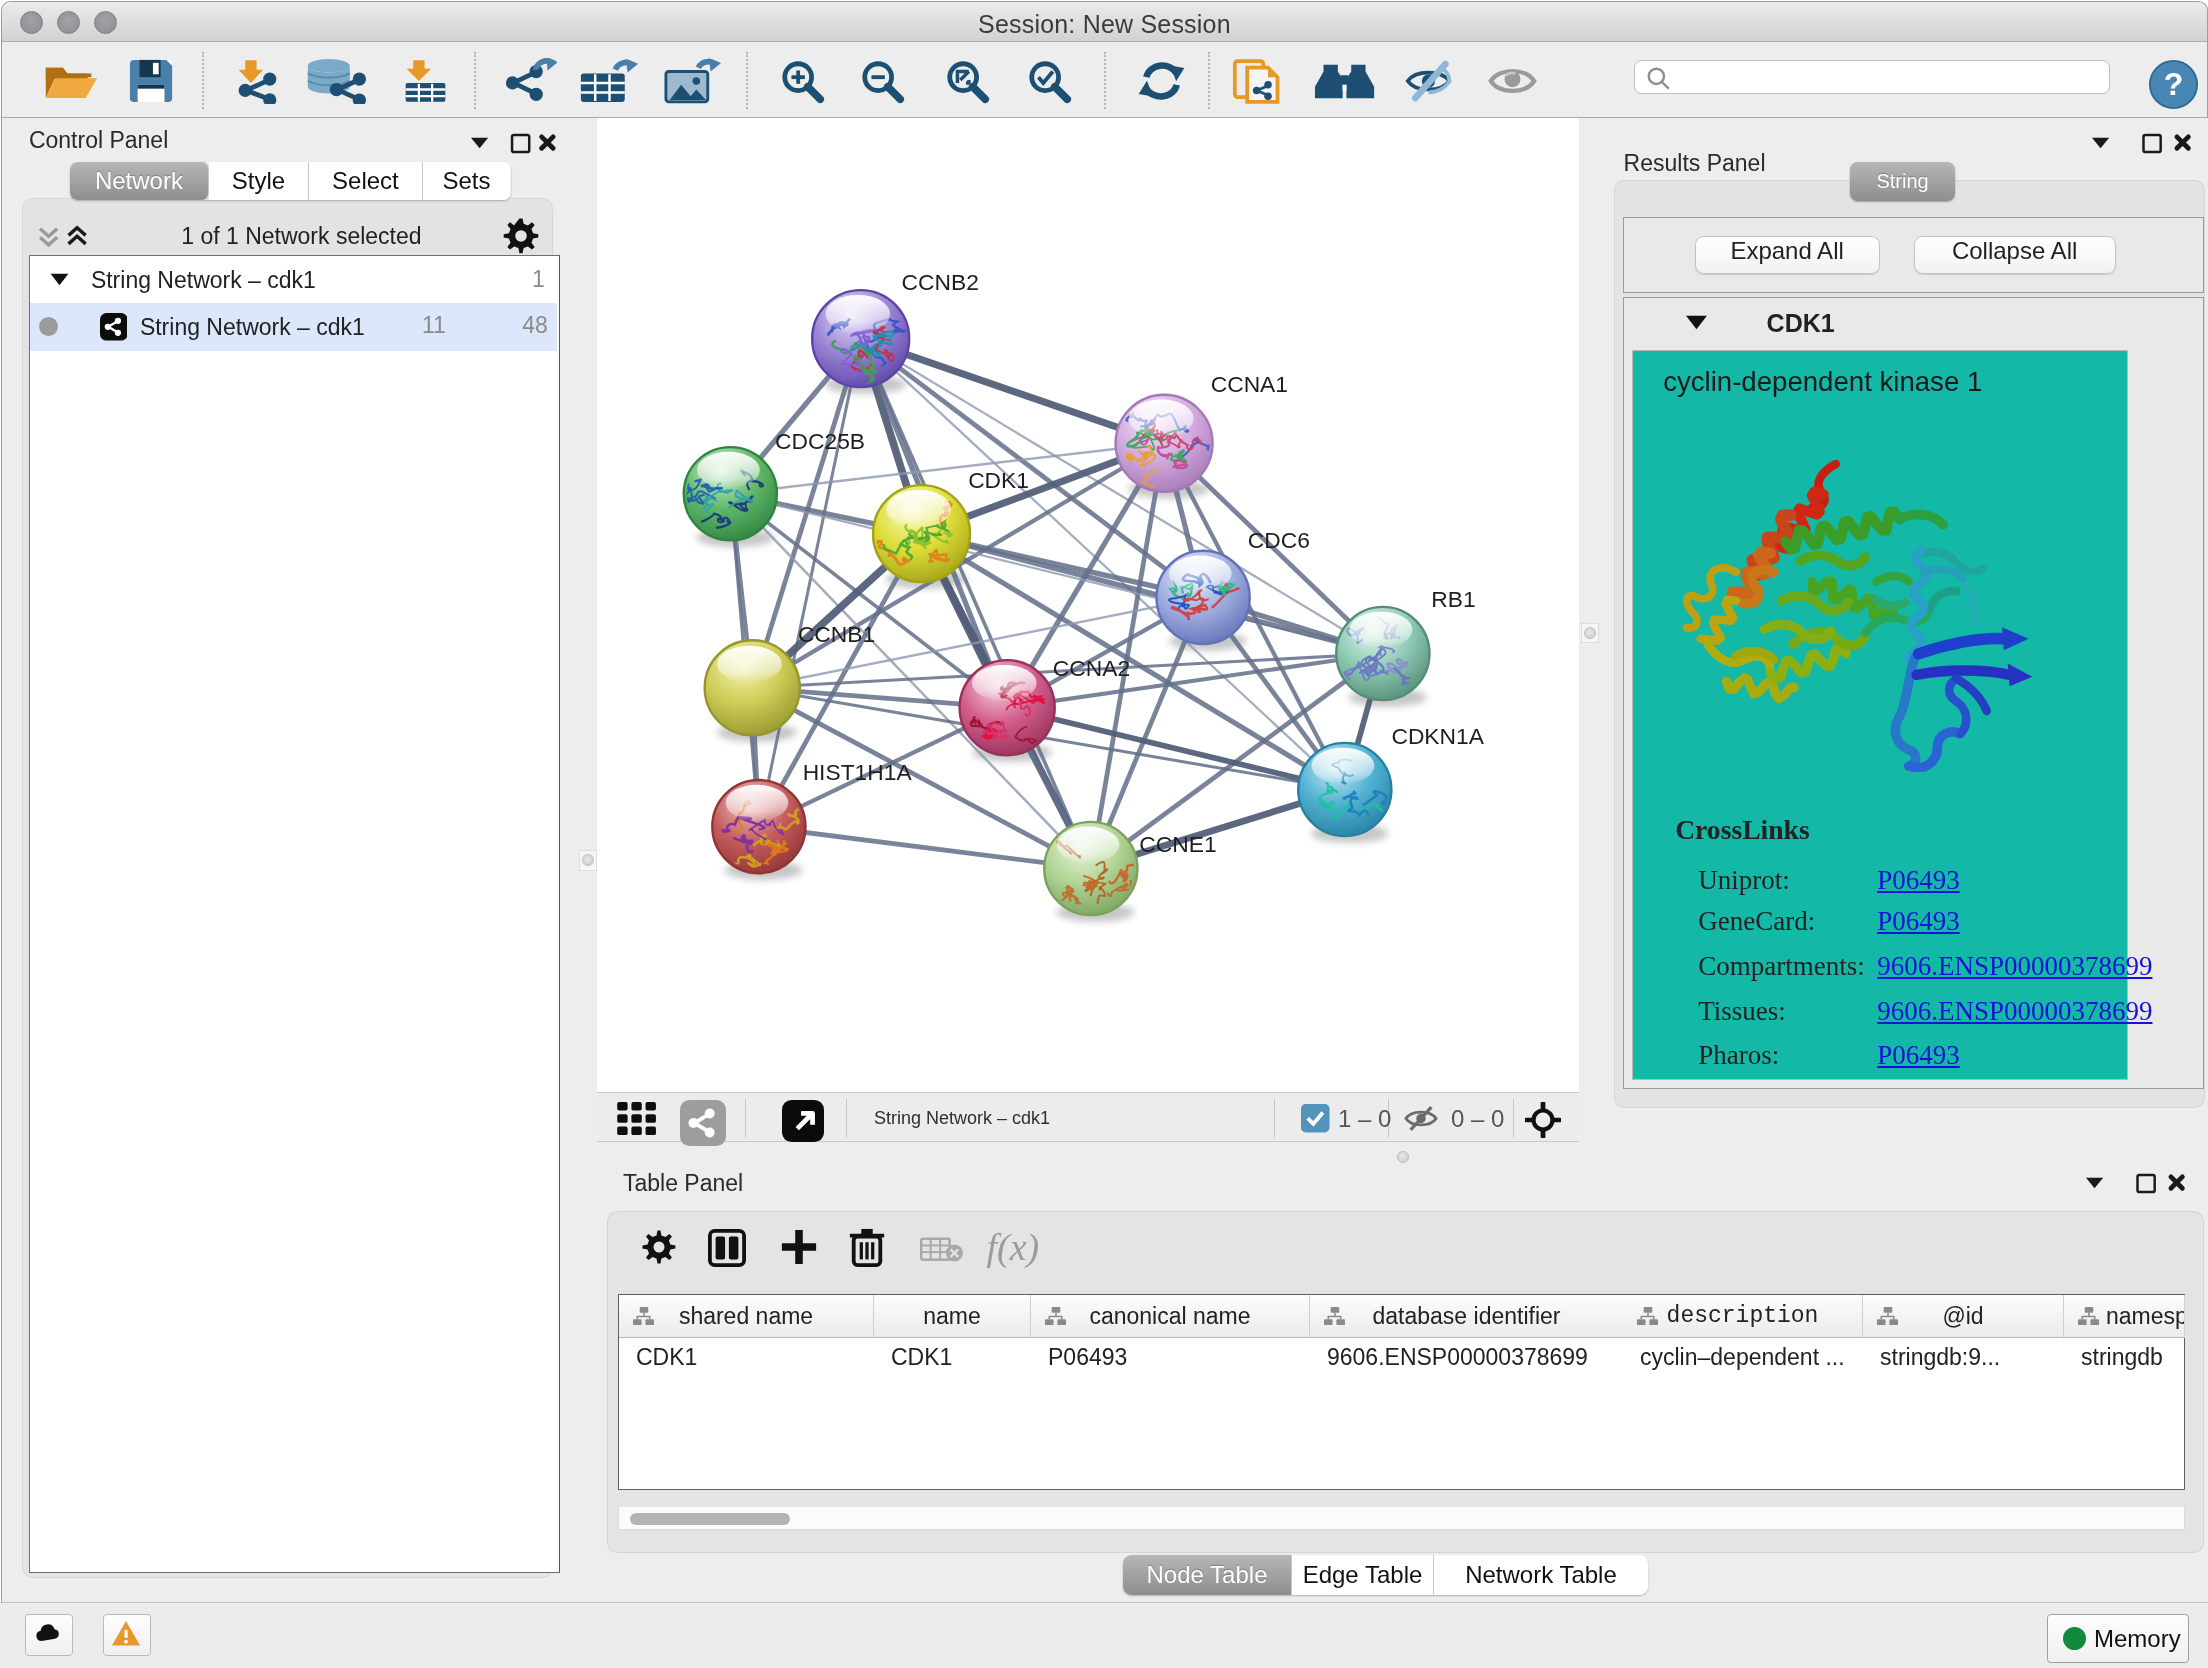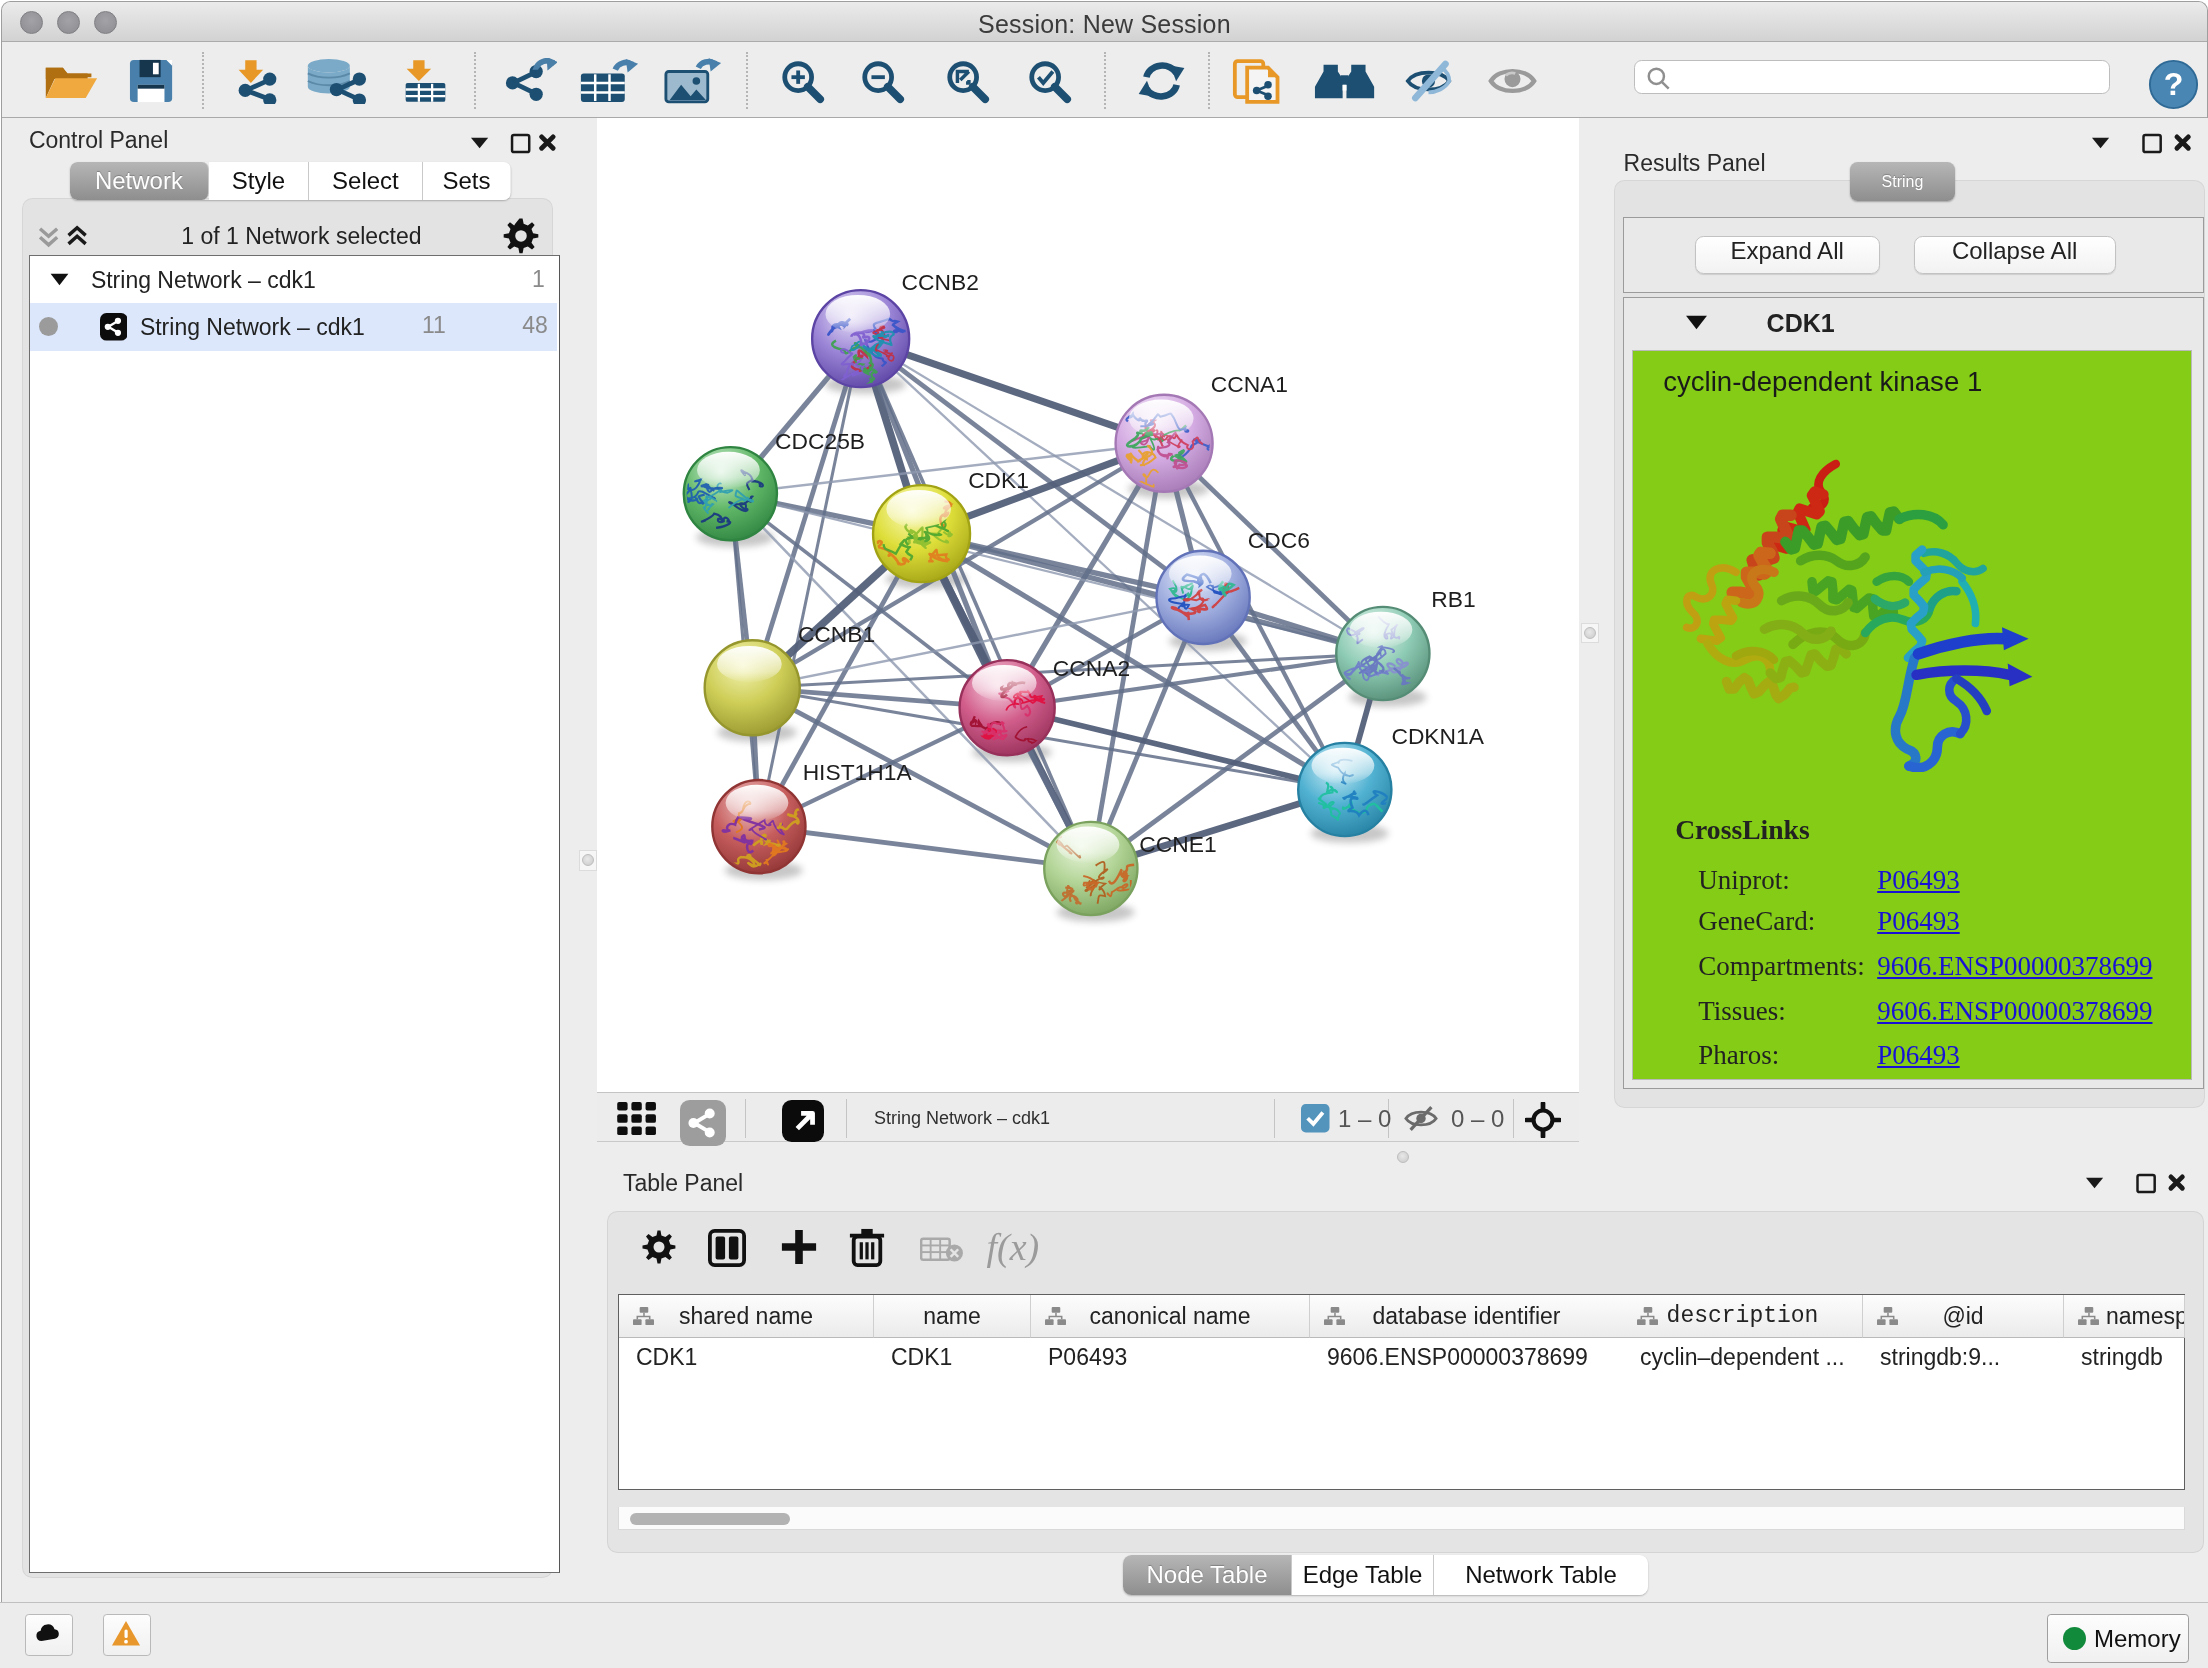--- a/index.html
+++ b/index.html
@@ -35,28 +35,28 @@
     background:radial-gradient(circle at 45% 40%, #e8e8e8, #c9c9c9); border:1px solid #bdbdbd; }
   .knobbox { position:absolute; background:#f6f6f6; border:1px solid #dcdcdc; }
   
   #netview { left:597px; top:118px; width:982px; height:974px; background:#fff; }
   #netbar { left:597px; top:1092px; width:982px; height:50px; background:#ececec; border-top:1px solid #c4c4c4; border-bottom:1px solid #c9c9c9;}
   .nbsep { position:absolute; top:5.7px; height:39px; width:0; border-left:1px solid #c4c4c4; }
   
   #resultspanel { left:1615px; top:118px; width:593px; height:1029px; background:#ededed; }
   #rp-body { position:absolute; left:0px; top:63px; width:589px; height:926px; background:#e3e3e3; border-radius:9.5px; box-shadow:0 0 0 1px #d6d6d6; }
   #stringtab { position:absolute; left:235px; top:44px; width:105px; height:39px; border-radius:7.6px;
-     background:linear-gradient(#b6b6b6,#8e8e8e); color:#fff; font-size:16px; text-align:center; line-height:39px;
+     background:linear-gradient(#b6b6b6,#8e8e8e); color:#fff; font-size:20px; text-align:center; line-height:39px;
      box-shadow:0 1px 1.9px rgba(0,0,0,.3); text-shadow:0 -1px 1px rgba(0,0,0,.25);}
   #rp-box1 { position:absolute; left:7.6px; top:99px; width:581px; height:76px; background:#e9e9e9; border:1.9px solid #9b9b9b; }
   .btn { position:absolute; top:18px; height:38px; background:linear-gradient(#ffffff,#f2f2f2); border:1px solid #c2c2c2;
      border-radius:8.6px; font-size:24px; text-align:center; box-shadow:0 1px 1px rgba(0,0,0,.12); }
   #rp-box2 { position:absolute; left:7.6px; top:179px; width:581px; height:792px; background:#e9e9e9; border:1.9px solid #9b9b9b; }
   #cdk1hdr { position:absolute; left:0; top:0; width:100%; height:52px; font-size:25px; font-weight:bold; }
-  #rp-inner { position:absolute; left:8.6px; top:52px; width:560px; height:730px; background:#84cc16; border:1px solid #b9b9b9; }
+  #rp-inner { position:absolute; left:8.6px; top:52px; width:496px; height:730px; background:#14b8a6; border:1px solid #b9b9b9; }
   .serif { font-family:"Liberation Serif", serif; }
   .xlrow { position:absolute; font-size:27px; }
   .xlink { color:#1812d6; text-decoration:underline; }
   
   #hsplit { left:597px; top:1147px; width:1611px; height:21px; background:#ededed; }
   #tablepanel { left:597px; top:1168px; width:1611px; height:434px; background:#ededed; }
   #tp-body { position:absolute; left:10.5px; top:44px; width:1595px; height:340px; background:#e4e4e4; border-radius:9.5px; box-shadow:0 0 0 1px #d4d4d4; }
   #tbl { position:absolute; left:10.5px; top:82px; width:1567px; height:196px; background:#fff; border:1.9px solid #5f5f5f; }
   .th { position:absolute; top:0; height:43px; background:linear-gradient(#fdfdfd,#ebebeb); border-right:1px solid #cfcfcf; border-bottom:1px solid #b9b9b9; font-size:23px; display:flex; align-items:center; justify-content:center; }
   .td { position:absolute; top:44px; height:36px; font-size:23px; display:flex; align-items:center; }

